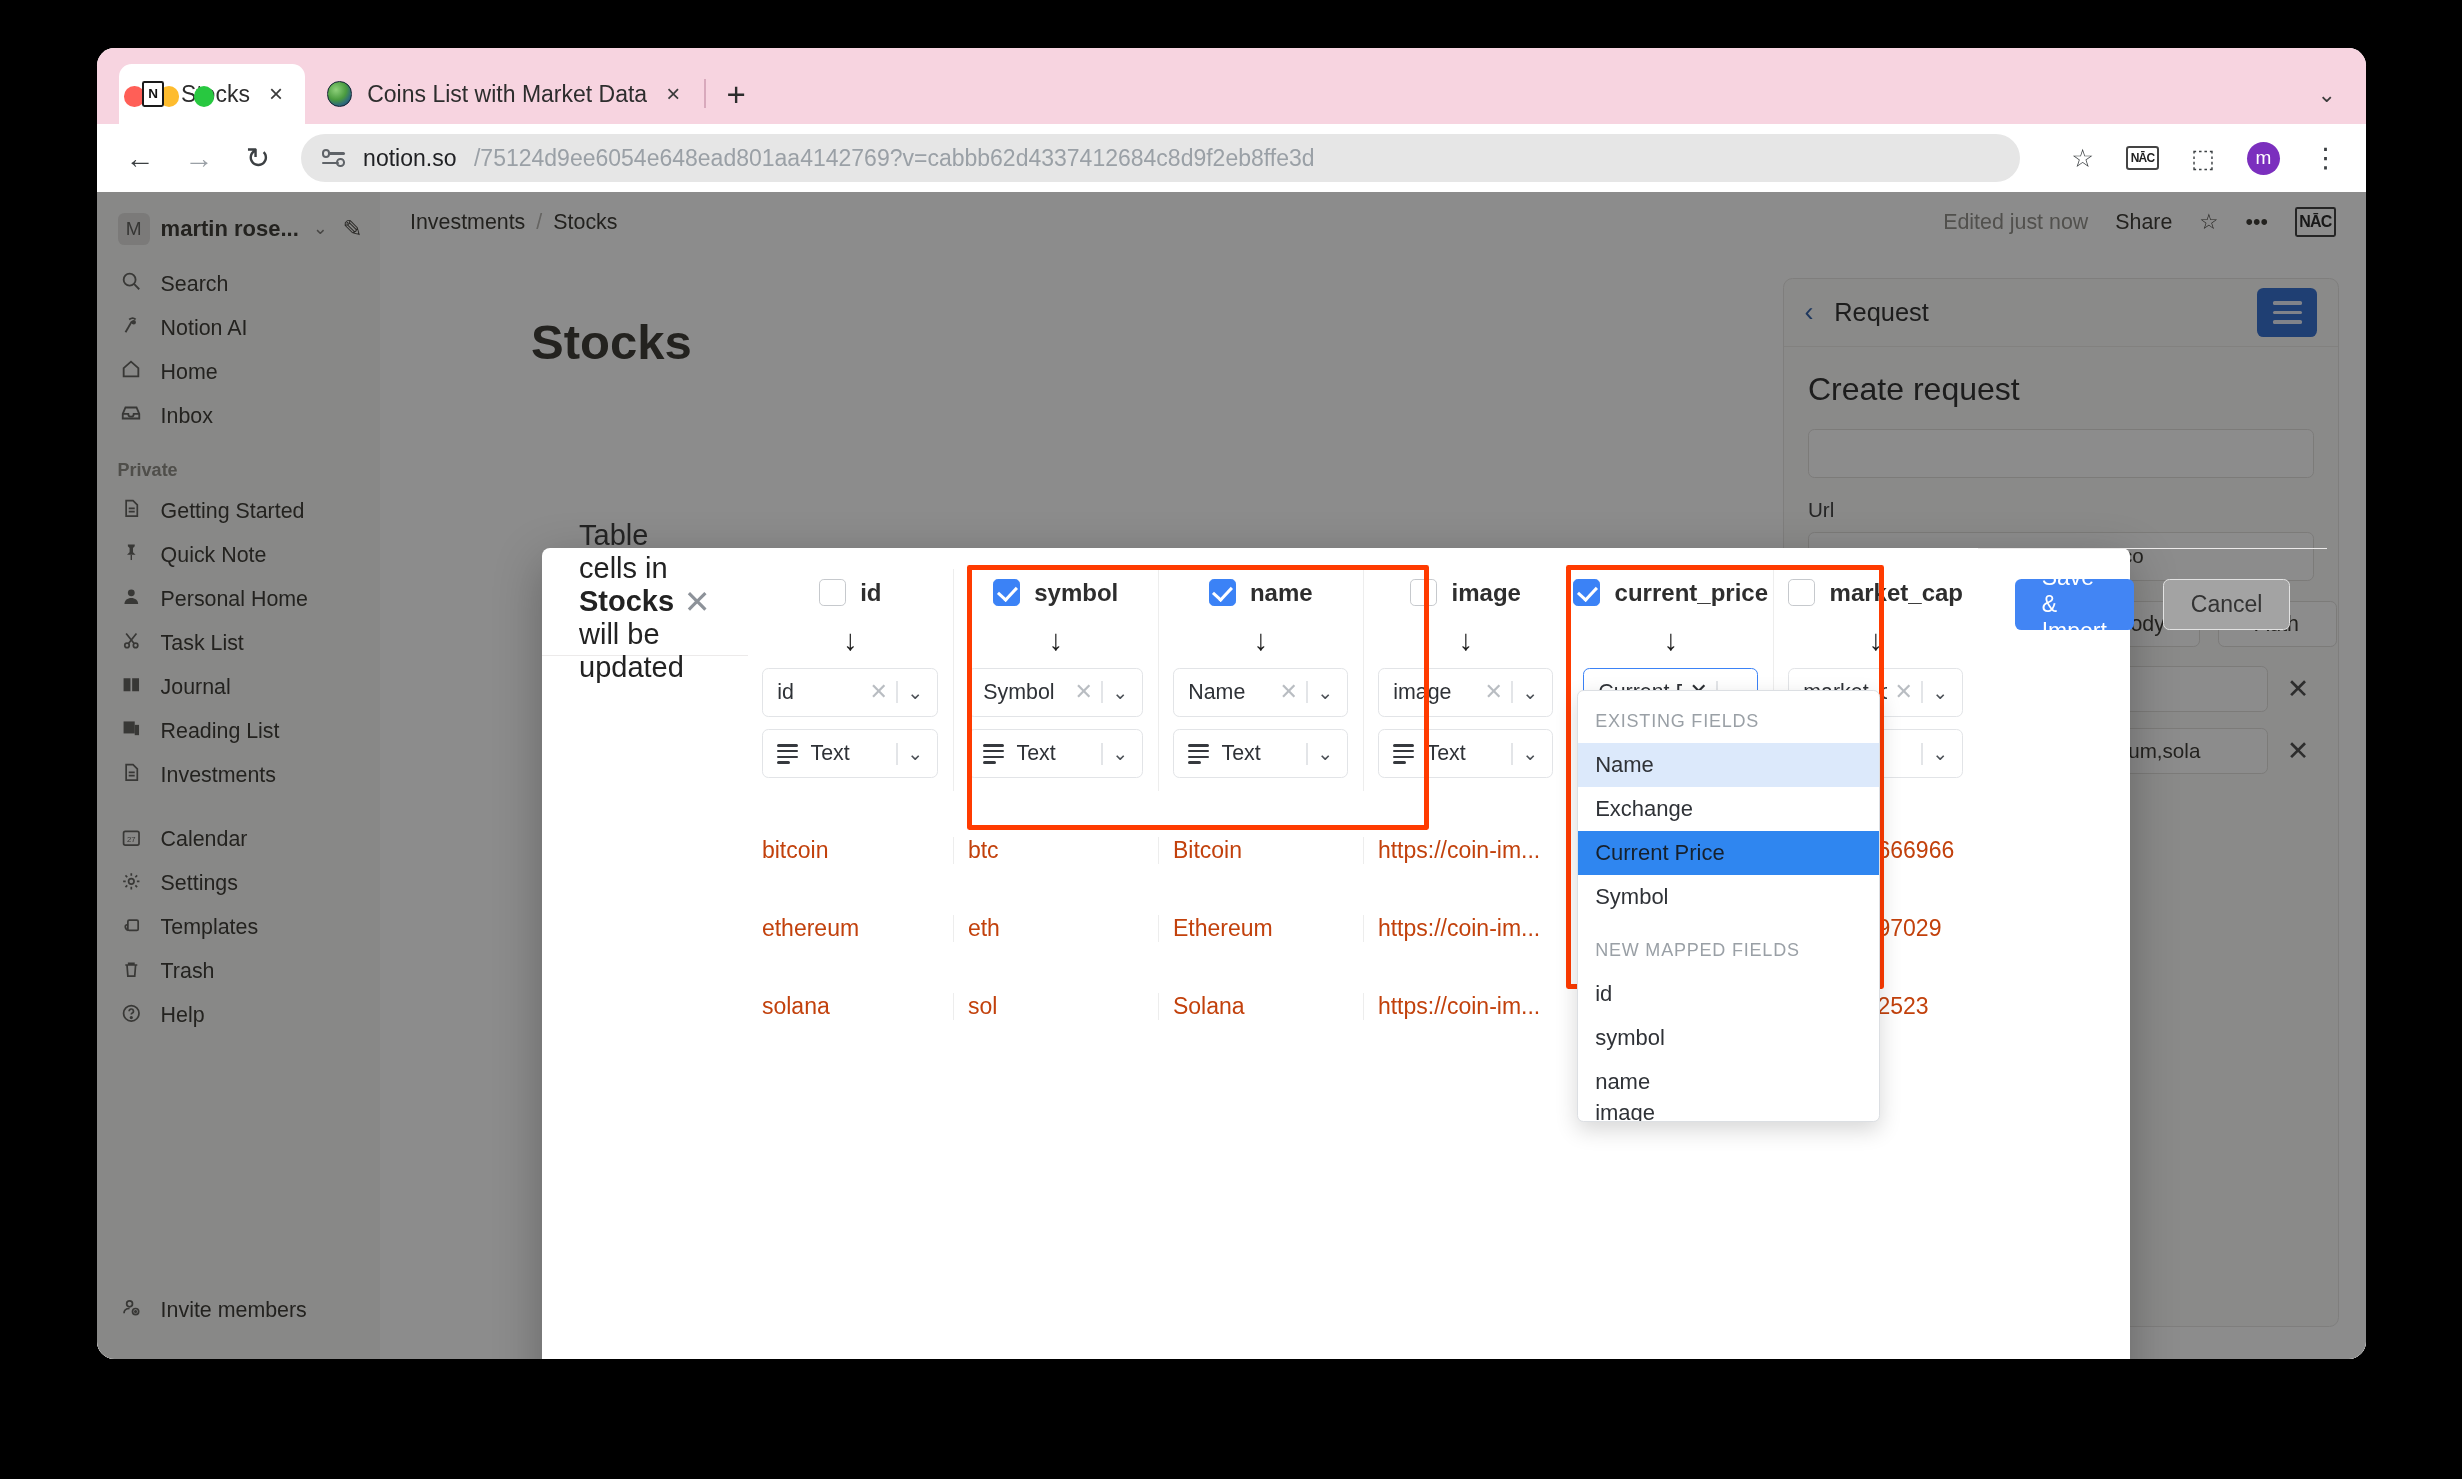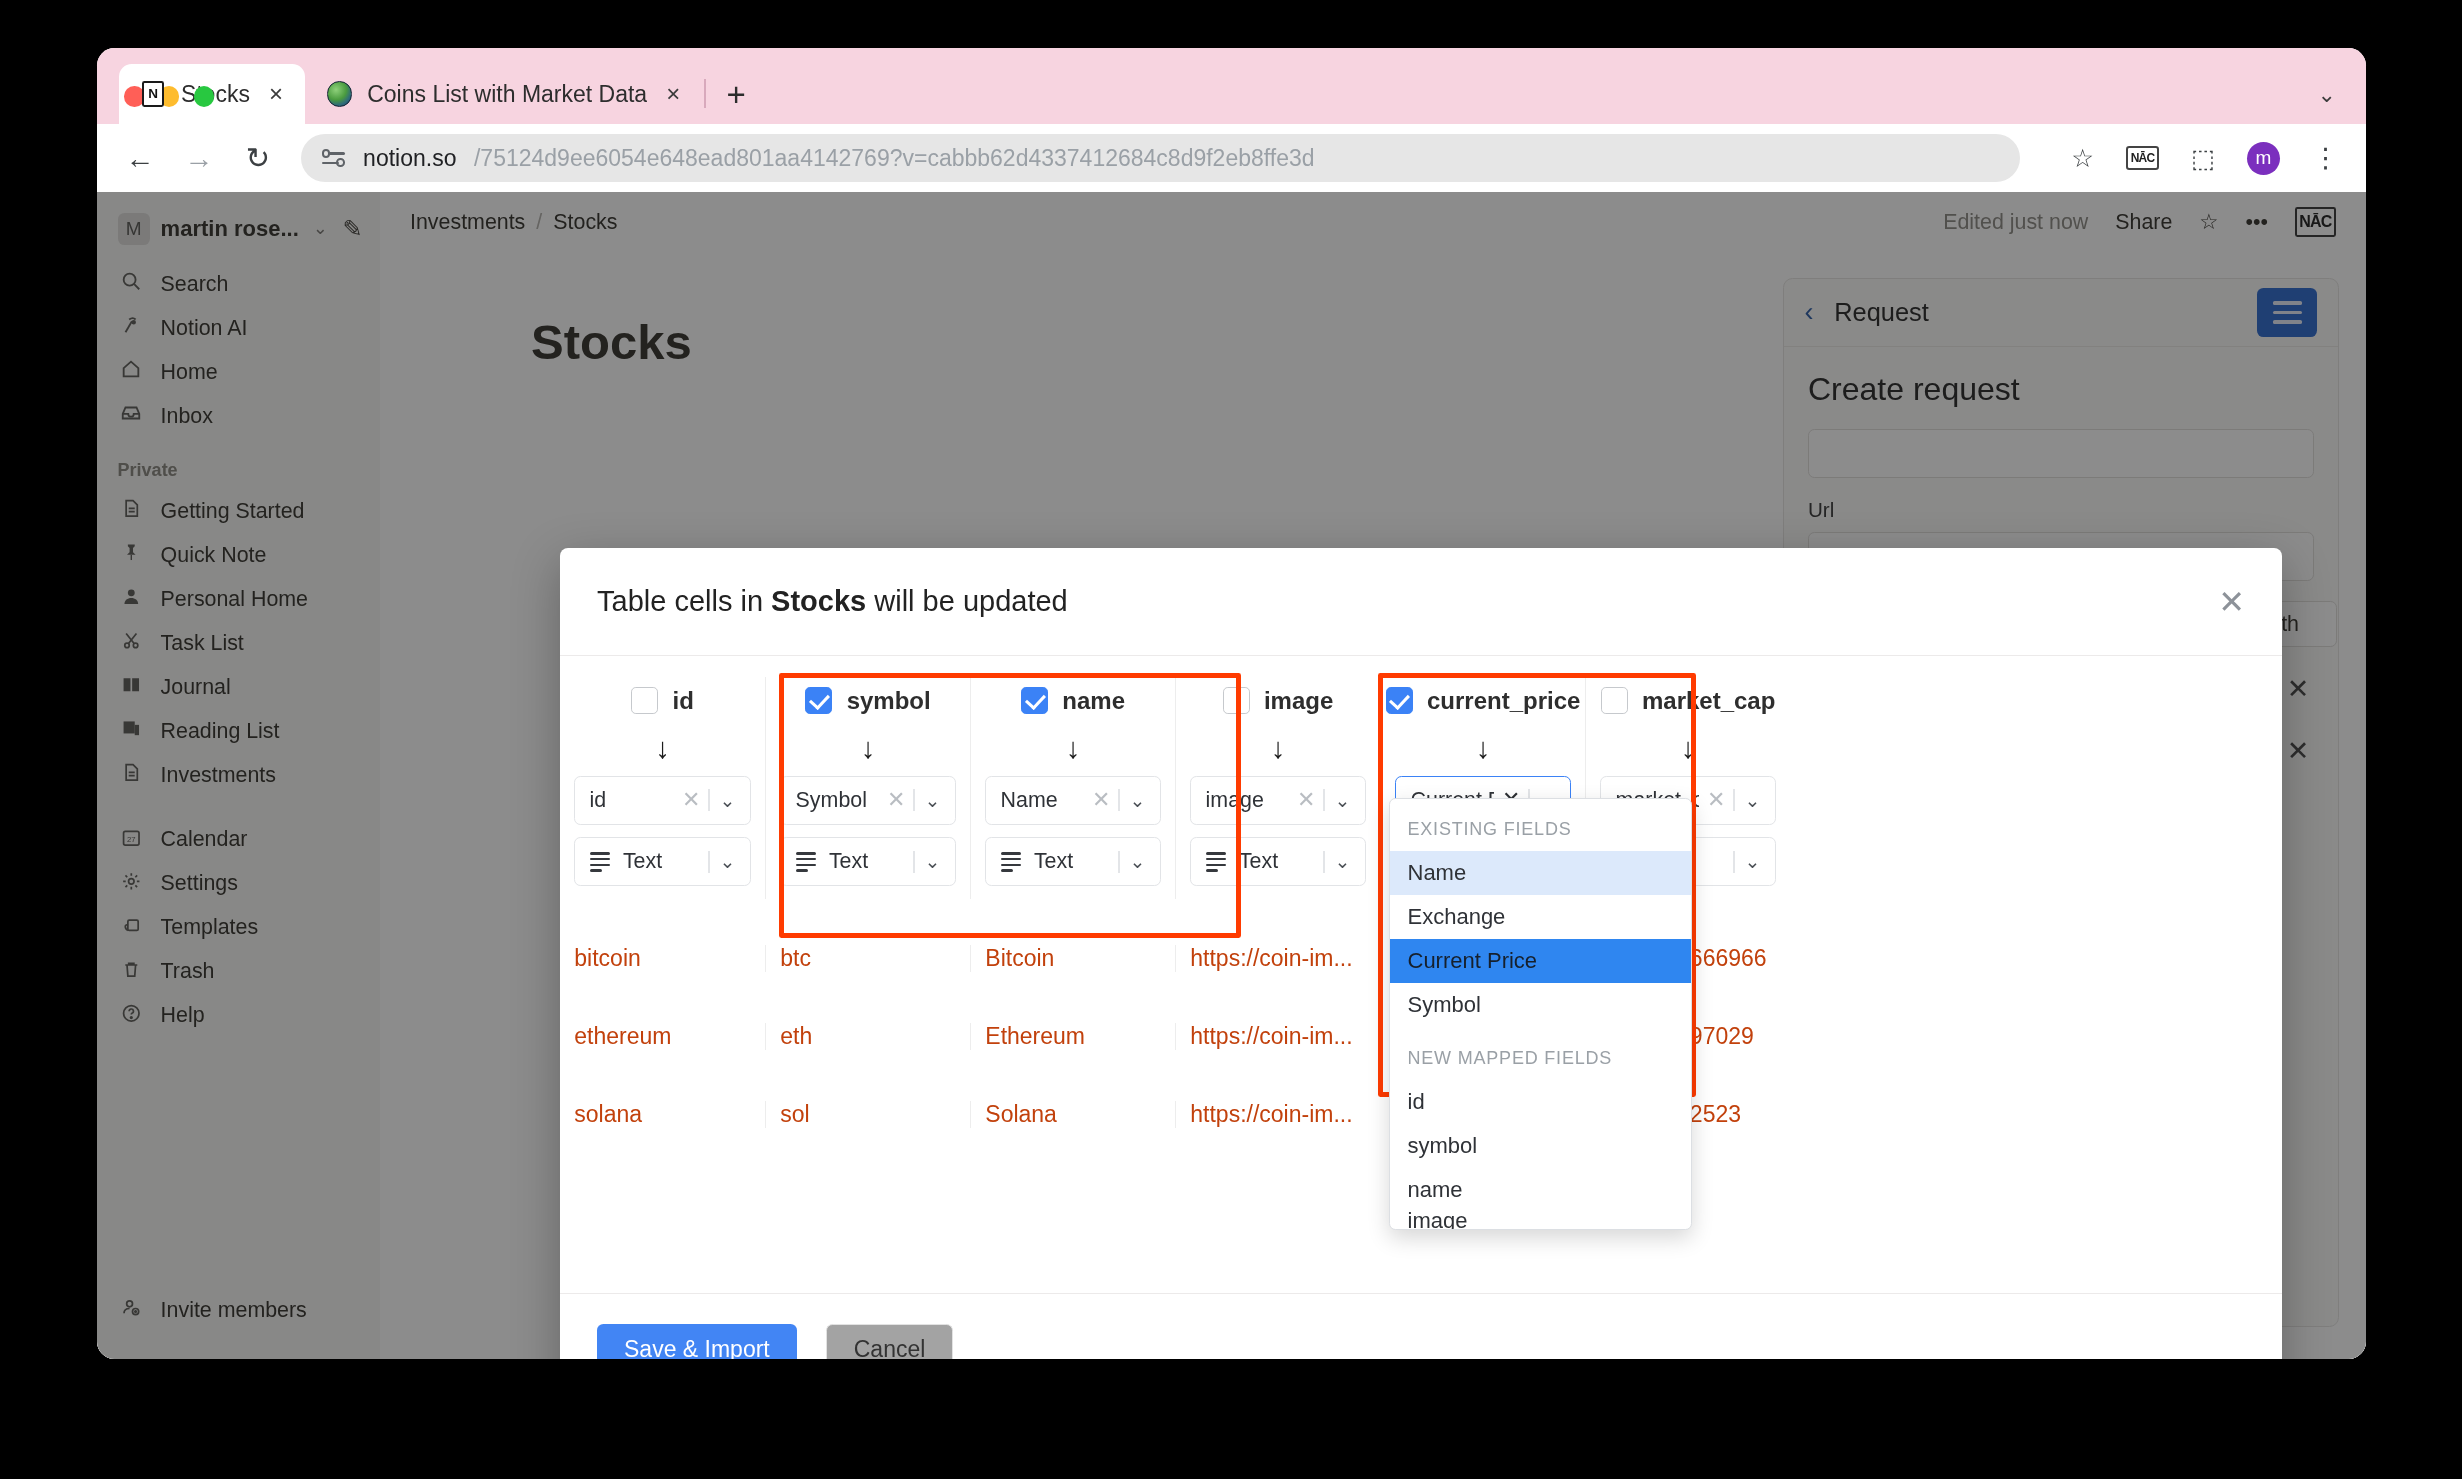--- a/index.html
+++ b/index.html
@@ -209,24 +209,24 @@
     display:flex; align-items:center; padding: 0 14.3px; font-size: 20.6px; color:#37352f;
     overflow:hidden; white-space:nowrap;
   }
   .kv-in.k { width: 167px; }
   .kv-in.v { flex: 1; }
   .kv-x { font-size: 27px; color: #4a4a4a; width: 32px; text-align:center;}
 
   
   .modal {
     position: absolute; z-index: 60;
-    left: 463px; top: 356px; width: 1722px; height: 856px;
+    left: 445px; top: 356px; width: 1588px; height: 856px;
     background: #fff; border-radius: 8px;
     box-shadow: 0 14.3px 48px rgba(0,0,0,.28);
-    display: flex; flex-direction: column;
+    display: flex; 
   }
   .modal-head {
     display: flex; align-items: center; height: 108px;
     padding: 0 37px; border-bottom: 1.6px solid #eceaea;
   }
   .modal-title { font-size: 29px; color: #222; }
   .modal-title b { font-weight: 700; }
   .modal-close { margin-left: auto; font-size: 32px; color: #8d9299; font-weight: 300; line-height:1;}
   .modal-body { flex: 1; position: relative; overflow: visible; padding: 20.6px 0 0 0; }
 

